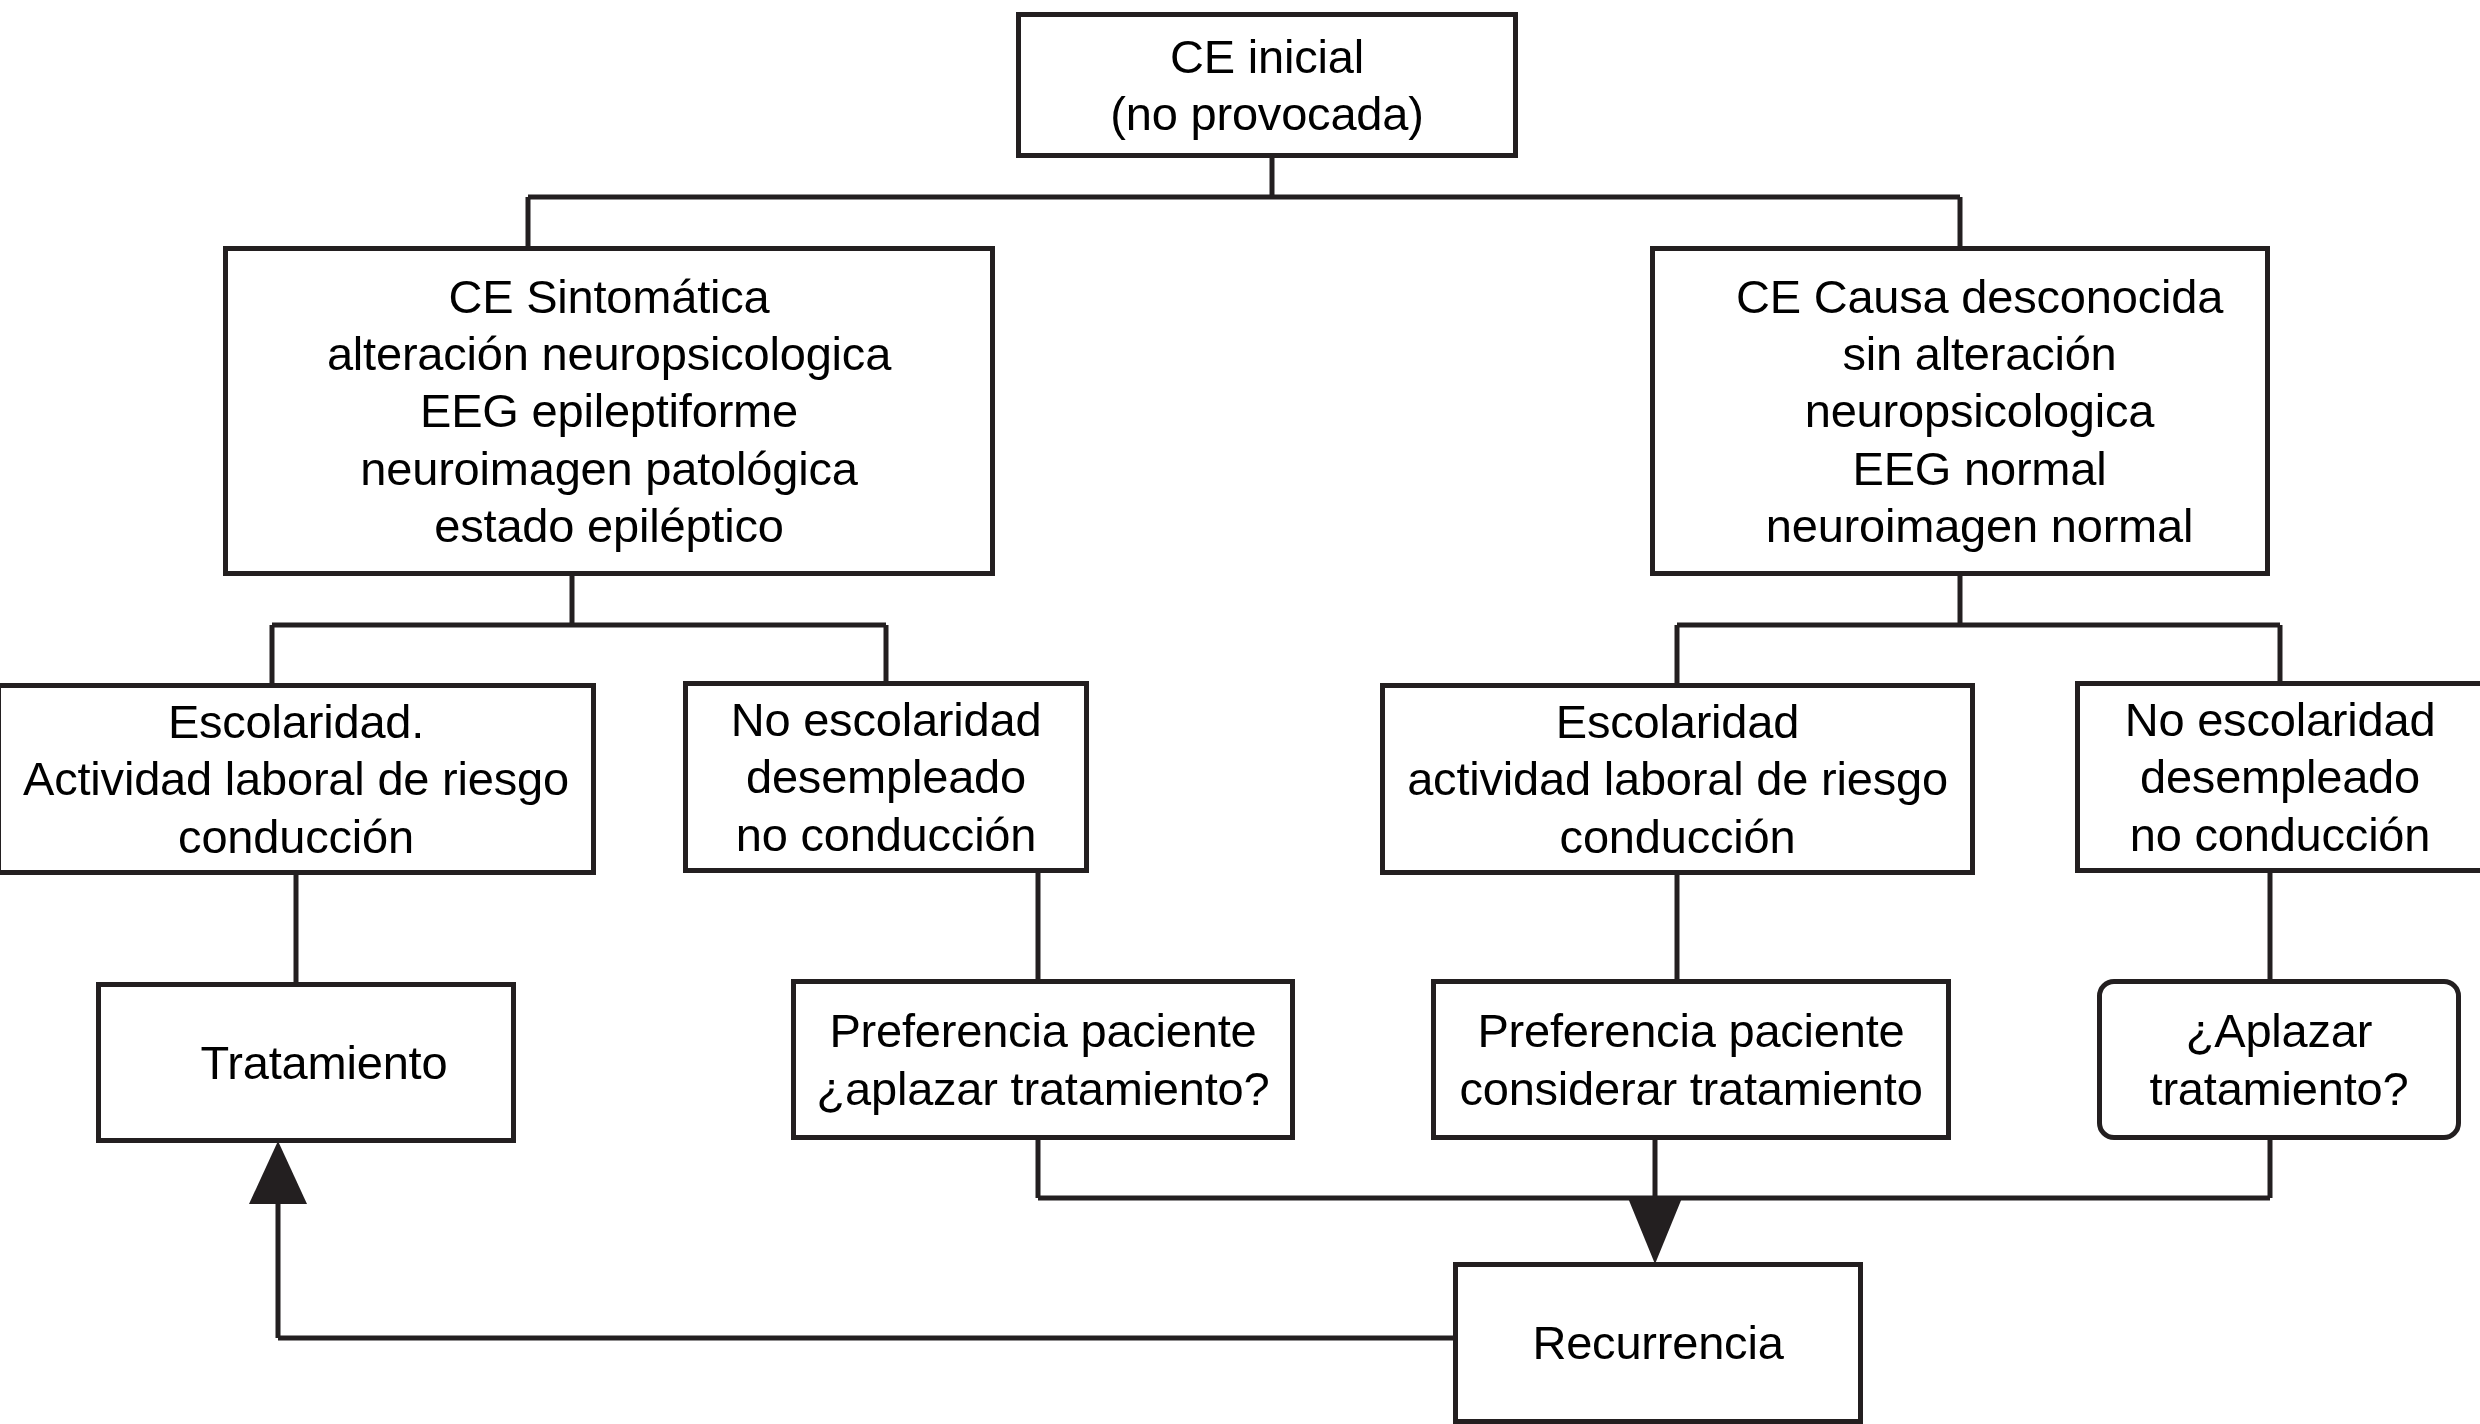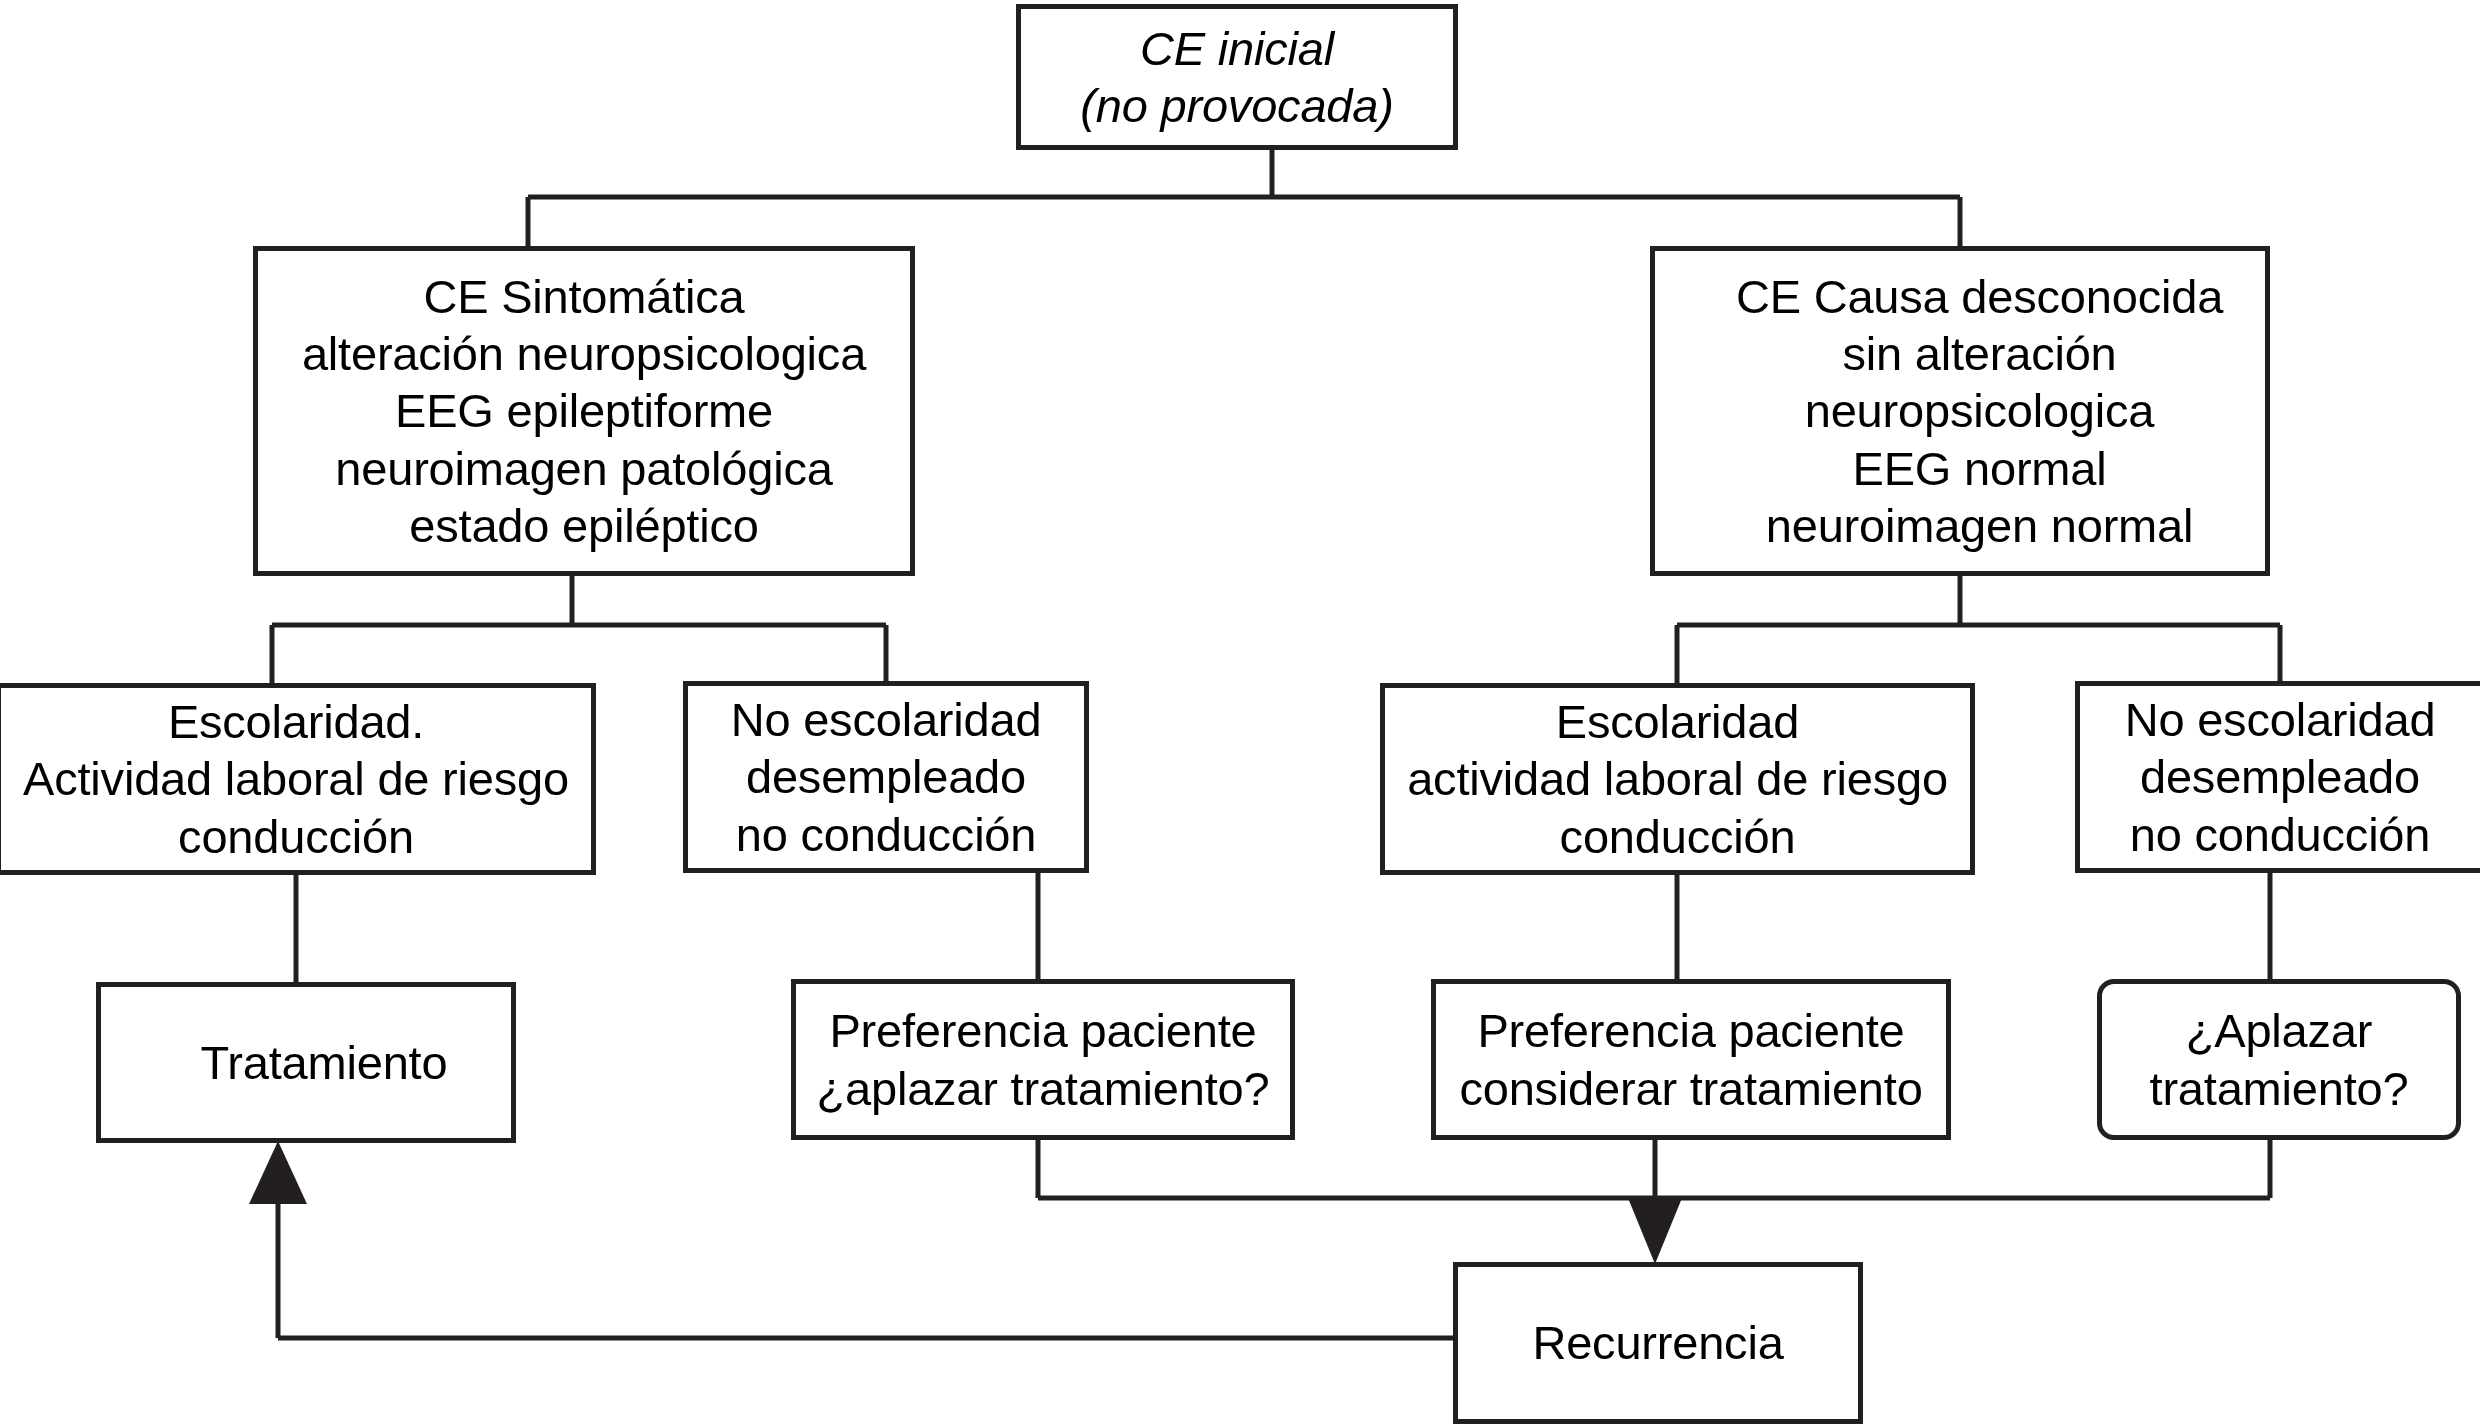--- a/index.html
+++ b/index.html
@@ -81,26 +81,26 @@
       <path d="M1655,1198 L1655,1242"></path>
 
       <path d="M1453,1338 L278,1338"></path>
       <path d="M278,1338 L278,1165"></path>
     </g>
 
     <polygon points="1655,1264 1628,1198 1682,1198" fill="#231f20"></polygon>
     <polygon points="278,1141 249,1204 307,1204" fill="#231f20"></polygon>
   </svg>
 
-  <div class="node" style="left:1016px; top:4px; width:442px; height:146px;font-style:italic;">
+  <div class="node" style="left:1016px; top:12px; width:502px; height:146px;">
     <span class="line">CE inicial</span>
     <span class="line">(no provocada)</span>
   </div>
 
-  <div class="node" style="left:253px; top:246px; width:662px; height:330px;">
+  <div class="node" style="left:223px; top:246px; width:772px; height:330px;">
     <span class="line">CE Sintomática</span>
     <span class="line">alteración neuropsicologica</span>
     <span class="line">EEG epileptiforme</span>
     <span class="line">neuroimagen patológica</span>
     <span class="line">estado epiléptico</span>
   </div>
 
   <div class="node" style="left:1650px; top:246px; width:620px; height:330px;padding-left:39px;">
     <span class="line">CE Causa desconocida</span>
     <span class="line">sin alteración</span>

